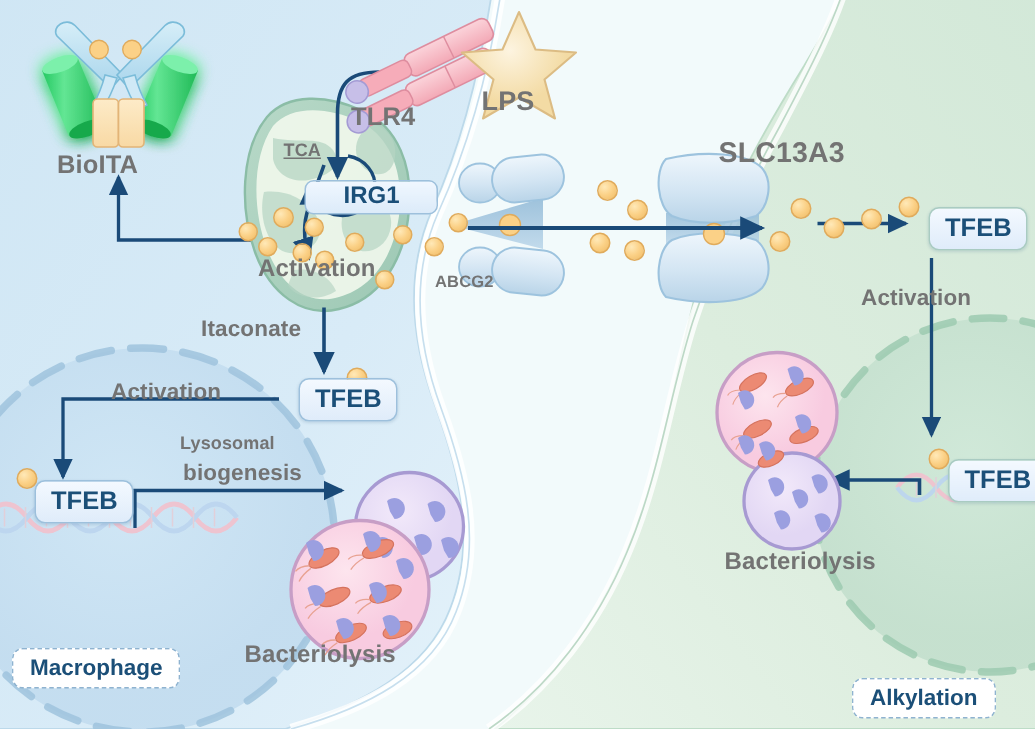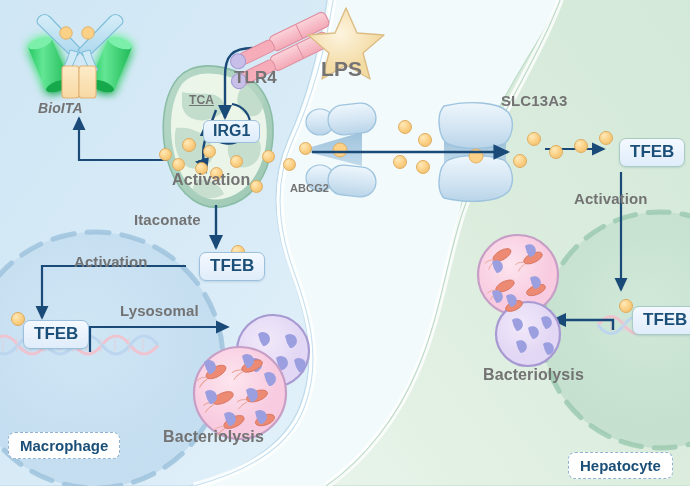--- a/index.html
+++ b/index.html
@@ -9,21 +9,21 @@
   .lbl{position:absolute;color:#737373;font-weight:bold;font-family:"Liberation Sans",sans-serif;white-space:nowrap;letter-spacing:.1px;}
   .cellTag{position:absolute;background:#ffffff;border:1.3px dashed #8fb3d0;border-radius:7px;color:#1b4f78;
            font-weight:bold;font-size:15px;padding:4px 11px;font-family:"Liberation Sans",sans-serif;}
   .tfebBox{position:absolute;background:linear-gradient(180deg,#f4f9ff 0%,#dfecfa 100%);
            border:1.4px solid #9dc0dc;border-radius:7px;color:#1b4f78;font-weight:bold;
            font-size:17px;padding:3px 10px 4px;font-family:"Liberation Sans",sans-serif;
            box-shadow:0 1px 2px rgba(60,100,140,.18);margin-left:13px;}
   .tfebBox.green{border-color:#a9cbc2;}
   .irgBox{position:absolute;background:linear-gradient(180deg,#f0f7ff 0%,#dcebf9 100%);
           border:1.4px solid #9dc0dc;border-radius:6px;color:#1b4f78;font-weight:bold;
-          font-size:16px;padding:1px 9px 2px;font-family:"Liberation Sans",sans-serif;}
+          font-size:16px;padding:1px 25px 2px;font-family:"Liberation Sans",sans-serif;}
   .dot{position:absolute;border-radius:50%;
        background:radial-gradient(circle at 34% 30%,#ffe9b8 0%,#fbd187 48%,#eeba64 100%);
        border:.8px solid #e0ab5c;box-sizing:border-box;}
 </style>
 </head>
 <body>
 
 <div id="stage">
 
 <svg width="690" height="486" viewBox="0 0 690 486">
@@ -418,49 +418,50 @@
 <div class="dot" style="left:527px;top:132px;width:14px;height:14px;"></div>
 <div class="dot" style="left:513px;top:154px;width:14px;height:14px;"></div>
 <div class="dot" style="left:549px;top:145px;width:14px;height:14px;"></div>
 <div class="dot" style="left:574px;top:139px;width:14px;height:14px;"></div>
 
 <div class="dot" style="left:231px;top:245px;width:14px;height:14px;"></div>
 <div class="dot" style="left:11px;top:312px;width:14px;height:14px;"></div>
 <div class="dot" style="left:599px;top:131px;width:14px;height:14px;"></div>
 <div class="dot" style="left:619px;top:299px;width:14px;height:14px;"></div>
 
-<div class="lbl" style="left:38px;top:100px;font-size:14px;font-style:italic;">BioITA</div>
+<div class="lbl" style="left:38px;top:100px;font-size:17px;">BioITA</div>
 
 <div class="lbl" style="left:234px;top:68px;font-size:17px;">TLR4</div>
 
-<div class="lbl" style="left:321px;top:57px;font-size:21px;">LPS</div>
+<div class="lbl" style="left:321px;top:57px;font-size:18px;">LPS</div>
 
 <div class="lbl" style="left:189px;top:93px;font-size:12px;text-decoration:underline;">TCA</div>
 
 <div class="irgBox" style="left:203px;top:120px;">IRG1</div>
 
 <div class="lbl" style="left:172px;top:171px;font-size:16px;">Activation</div>
 
 <div class="lbl" style="left:290px;top:182px;font-size:11px;">ABCG2</div>
 
-<div class="lbl" style="left:501px;top:92px;font-size:15px;">SLC13A3</div>
+<div class="lbl" style="left:479px;top:92px;font-size:19px;">SLC13A3</div>
 
 <div class="lbl" style="left:134px;top:211px;font-size:15px;">Itaconate</div>
 
 <div class="lbl" style="left:74px;top:253px;font-size:15px;">Activation</div>
 
-<div class="lbl" style="left:120px;top:302px;font-size:15px;text-align:right;">Lysosomal</div>
+<div class="lbl" style="left:120px;top:288px;font-size:12px;text-align:right;">Lysosomal</div>
+<div class="lbl" style="left:122px;top:307px;font-size:15px;">biogenesis</div>
 
 <div class="lbl" style="left:163px;top:428px;font-size:16px;">Bacteriolysis</div>
 
 <div class="lbl" style="left:574px;top:190px;font-size:15px;">Activation</div>
 
 <div class="lbl" style="left:483px;top:366px;font-size:16px;">Bacteriolysis</div>
 
 <div class="tfebBox" style="left:186px;top:252px;">TFEB</div>
 <div class="tfebBox" style="left:10px;top:320px;">TFEB</div>
 <div class="tfebBox green" style="left:606px;top:138px;">TFEB</div>
 <div class="tfebBox green" style="left:619px;top:306px;">TFEB</div>
 
 <div class="cellTag" style="left:8px;top:432px;">Macrophage</div>
-<div class="cellTag" style="left:568px;top:452px;">Hepatocyte</div>
+<div class="cellTag" style="left:568px;top:452px;">Alkylation</div>
 
 </div>
 
 </body></html>

